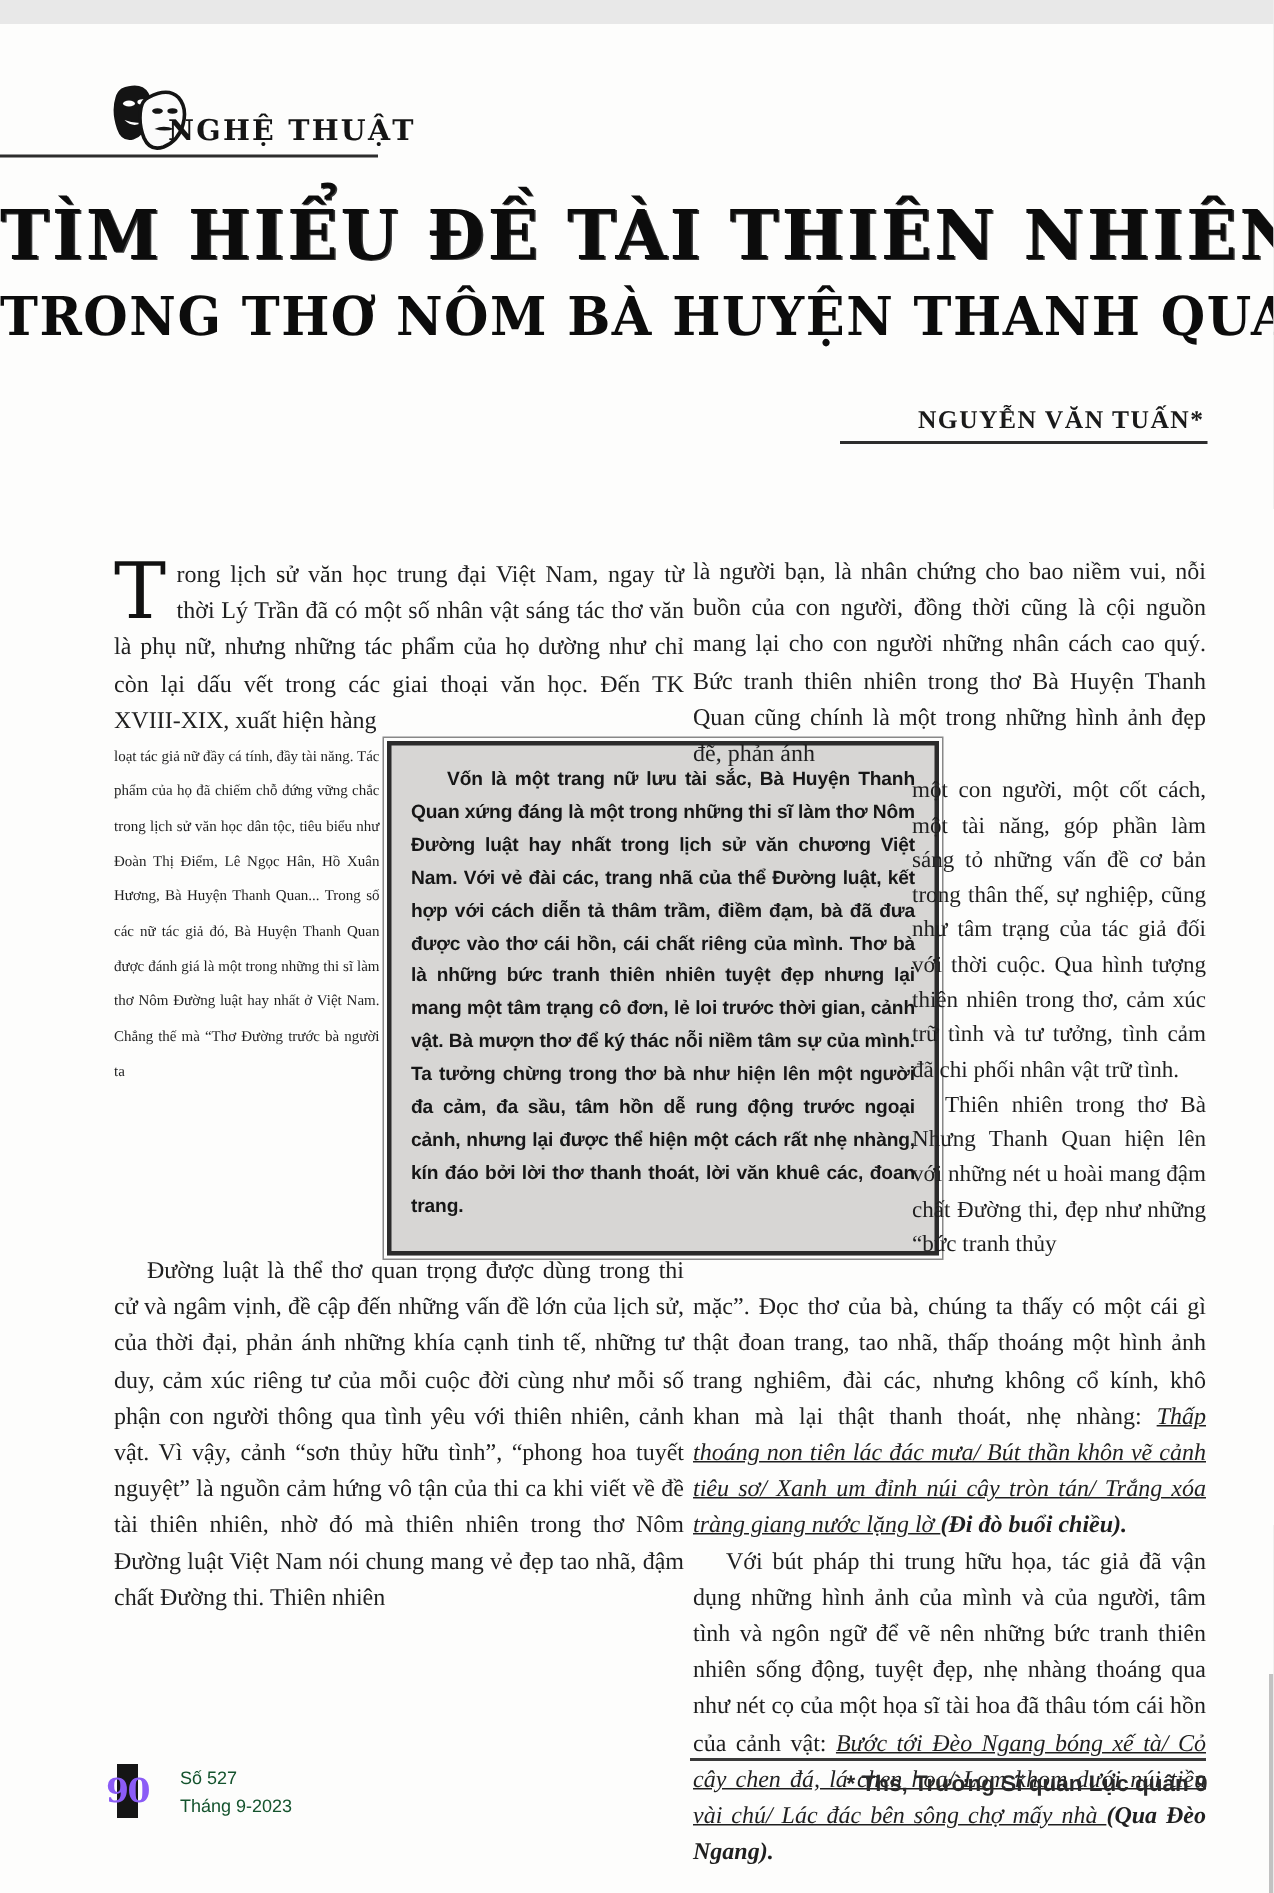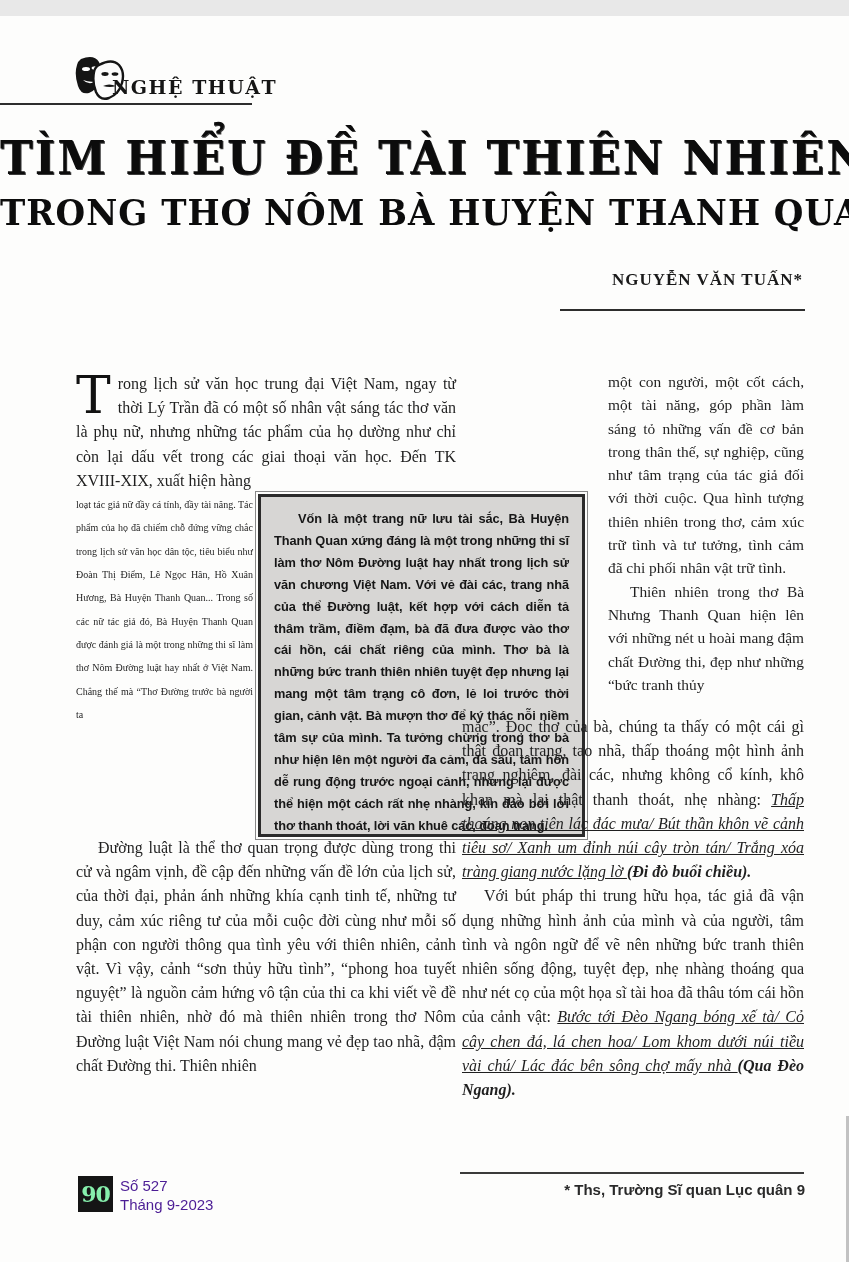--- a/index.html
+++ b/index.html
@@ -27,59 +27,59 @@
   .title2{
     position:absolute;left:0;top:176px;width:100%;text-align:center;
     font-family:"DejaVu Serif", serif;font-weight:900;font-size:34px;
     letter-spacing:1px;color:#0c0c0c;transform:scaleY(1.05);
     white-space:nowrap;
   }
   .byline{
     position:absolute;right:44px;top:254px;text-align:right;
     font-family:"Liberation Serif", serif;font-weight:bold;font-size:17px;
     letter-spacing:1px;color:#1a1a1a;
-    border-bottom:2px solid #2d2d2d;padding:0 2px 19px 52px;
+    border-bottom:2px solid #2d2d2d;padding:0 2px 4px 52px;
   }
   
   .col{position:absolute;top:356px;font-size:16px;line-height:24.2px;
        text-align:justify;color:#1f1f1f;}
   .col-left{left:76px;width:380px;}
   .col-right{left:462px;top:354px;width:342px;}
   .col p{margin:0;}
   .indent{text-indent:22px;}
   .dropcap{
     float:left;font-family:"DejaVu Serif", serif;font-weight:normal;
     font-size:52px;line-height:42px;padding:2px 7px 0 0;color:#111;
   }
   .lnarrow{width:177px;min-height:343px;font-size:10px;line-height:23.35px;}
   .rnarrow{margin-left:146px;width:196px;min-height:345px;
            font-size:15.4px;line-height:23.3px;}
   .poem{font-style:italic;text-decoration:underline;}
   .poem-src{font-style:italic;font-weight:bold;}
   
   .pullquote{
-    position:absolute;left:258px;top:478px;width:327px;height:343px;
+    position:absolute;left:258px;top:478px;width:368px;height:343px;
     box-sizing:border-box;background:#d7d6d4;border:3px solid #2b2b2b;
     outline:1px solid #888;outline-offset:2px;
     padding:11px 13px;overflow:hidden;
     font-family:"Liberation Sans", sans-serif;font-weight:bold;
     font-size:12.8px;line-height:21.9px;letter-spacing:-0.1px;
     text-align:justify;text-indent:24px;color:#161616;
   }
   
   .pagenum{
-    position:absolute;left:78px;top:1160px;width:35px;height:36px;
-    background:#151515;color:#86efac;font-family:"DejaVu Serif", serif;
+    position:absolute;left:78px;top:1160px;width:14px;height:36px;
+    background:#151515;color:#8b5cf6;font-family:"DejaVu Serif", serif;
     font-weight:bold;font-size:22px;display:flex;align-items:center;
     justify-content:center;letter-spacing:-1px;
   }
   .issue{
     position:absolute;left:120px;top:1160px;
-    font-family:"Liberation Sans", sans-serif;font-size:15px;
-    line-height:19px;color:#4c1d95;
+    font-family:"Liberation Sans", sans-serif;font-size:12px;
+    line-height:19px;color:#14532d;
   }
   .footer-rule{position:absolute;left:460px;top:1156px;width:344px;height:2px;background:#3a3a3a;}
   .author-note{
     position:absolute;right:44px;top:1165px;
     font-family:"Liberation Sans", sans-serif;font-weight:bold;
     font-size:15px;color:#2a2a2a;
   }
   .bottom-bar{position:absolute;left:95px;right:0;bottom:0;height:7px;background:#a9a9a9;}
   .right-edge{position:absolute;right:0;top:1100px;width:3px;height:162px;background:#c2c2c2;}
 </style>
@@ -111,20 +111,21 @@
     <p><span class="dropcap">T</span><span>rong lịch sử văn học trung đại Việt Nam, ngay từ thời Lý Trần đã có một số nhân vật sáng tác thơ văn là phụ nữ, nhưng những tác phẩm của họ dường như chỉ còn lại dấu vết trong các giai thoại văn học. Đến TK XVIII-XIX, xuất hiện hàng</span></p>
     <div class="lnarrow">
       <p>loạt tác giả nữ đầy cá tính, đầy tài năng. Tác phẩm của họ đã chiếm chỗ đứng vững chắc trong lịch sử văn học dân tộc, tiêu biểu như Đoàn Thị Điểm, Lê Ngọc Hân, Hồ Xuân Hương, Bà Huyện Thanh Quan... Trong số các nữ tác giả đó, Bà Huyện Thanh Quan được đánh giá là một trong những thi sĩ làm thơ Nôm Đường luật hay nhất ở Việt Nam. Chẳng thế mà “Thơ Đường trước bà người ta</p>
     </div>
     <p class="indent">Đường luật là thể thơ quan trọng được dùng trong thi cử và ngâm vịnh, đề cập đến những vấn đề lớn của lịch sử, của thời đại, phản ánh những khía cạnh tinh tế, những tư duy, cảm xúc riêng tư của mỗi cuộc đời cùng như mỗi số phận con người thông qua tình yêu với thiên nhiên, cảnh vật. Vì vậy, cảnh “sơn thủy hữu tình”, “phong hoa tuyết nguyệt” là nguồn cảm hứng vô tận của thi ca khi viết về đề tài thiên nhiên, nhờ đó mà thiên nhiên trong thơ Nôm Đường luật Việt Nam nói chung mang vẻ đẹp tao nhã, đậm chất Đường thi. Thiên nhiên</p>
   </div>
 
   <div class="pullquote">Vốn là một trang nữ lưu tài sắc, Bà Huyện Thanh Quan xứng đáng là một trong những thi sĩ làm thơ Nôm Đường luật hay nhất trong lịch sử văn chương Việt Nam. Với vẻ đài các, trang nhã của thể Đường luật, kết hợp với cách diễn tả thâm trầm, điềm đạm, bà đã đưa được vào thơ cái hồn, cái chất riêng của mình. Thơ bà là những bức tranh thiên nhiên tuyệt đẹp nhưng lại mang một tâm trạng cô đơn, lẻ loi trước thời gian, cảnh vật. Bà mượn thơ để ký thác nỗi niềm tâm sự của mình. Ta tưởng chừng trong thơ bà như hiện lên một người đa cảm, đa sầu, tâm hồn dễ rung động trước ngoại cảnh, nhưng lại được thể hiện một cách rất nhẹ nhàng, kín đáo bởi lời thơ thanh thoát, lời văn khuê các, đoan trang.</div>
 
   <div class="col col-right">
+    <p>là người bạn, là nhân chứng cho bao niềm vui, nỗi buồn của con người, đồng thời cũng là cội nguồn mang lại cho con người những nhân cách cao quý. Bức tranh thiên nhiên trong thơ Bà Huyện Thanh Quan cũng chính là một trong những hình ảnh đẹp đẽ, phản ánh</p>
     <div class="rnarrow">
       <p>một con người, một cốt cách, một tài năng, góp phần làm sáng tỏ những vấn đề cơ bản trong thân thế, sự nghiệp, cũng như tâm trạng của tác giả đối với thời cuộc. Qua hình tượng thiên nhiên trong thơ, cảm xúc trữ tình và tư tưởng, tình cảm đã chi phối nhân vật trữ tình.</p>
       <p class="indent">Thiên nhiên trong thơ Bà Nhưng Thanh Quan hiện lên với những nét u hoài mang đậm chất Đường thi, đẹp như những “bức tranh thủy</p>
     </div>
     <p><span>mặc”. Đọc thơ của bà, chúng ta thấy có một cái gì thật đoan trang, tao nhã, thấp thoáng một hình ảnh trang nghiêm, đài các, nhưng không cổ kính, khô khan mà lại thật thanh thoát, nhẹ nhàng: </span><span class="poem">Thấp thoáng non tiên lác đác mưa/ Bút thần khôn vẽ cảnh tiêu sơ/ Xanh um đỉnh núi cây tròn tán/ Trắng xóa tràng giang nước lặng lờ </span><span class="poem-src">(Đi đò buổi chiều).</span></p>
     <p class="indent"><span>Với bút pháp thi trung hữu họa, tác giả đã vận dụng những hình ảnh của mình và của người, tâm tình và ngôn ngữ để vẽ nên những bức tranh thiên nhiên sống động, tuyệt đẹp, nhẹ nhàng thoáng qua như nét cọ của một họa sĩ tài hoa đã thâu tóm cái hồn của cảnh vật: </span><span class="poem">Bước tới Đèo Ngang bóng xế tà/ Cỏ cây chen đá, lá chen hoa/ Lom khom dưới núi tiều vài chú/ Lác đác bên sông chợ mấy nhà </span><span class="poem-src">(Qua Đèo Ngang).</span></p>
   </div>
 
   <div class="pagenum">90</div>
   <div class="issue">

